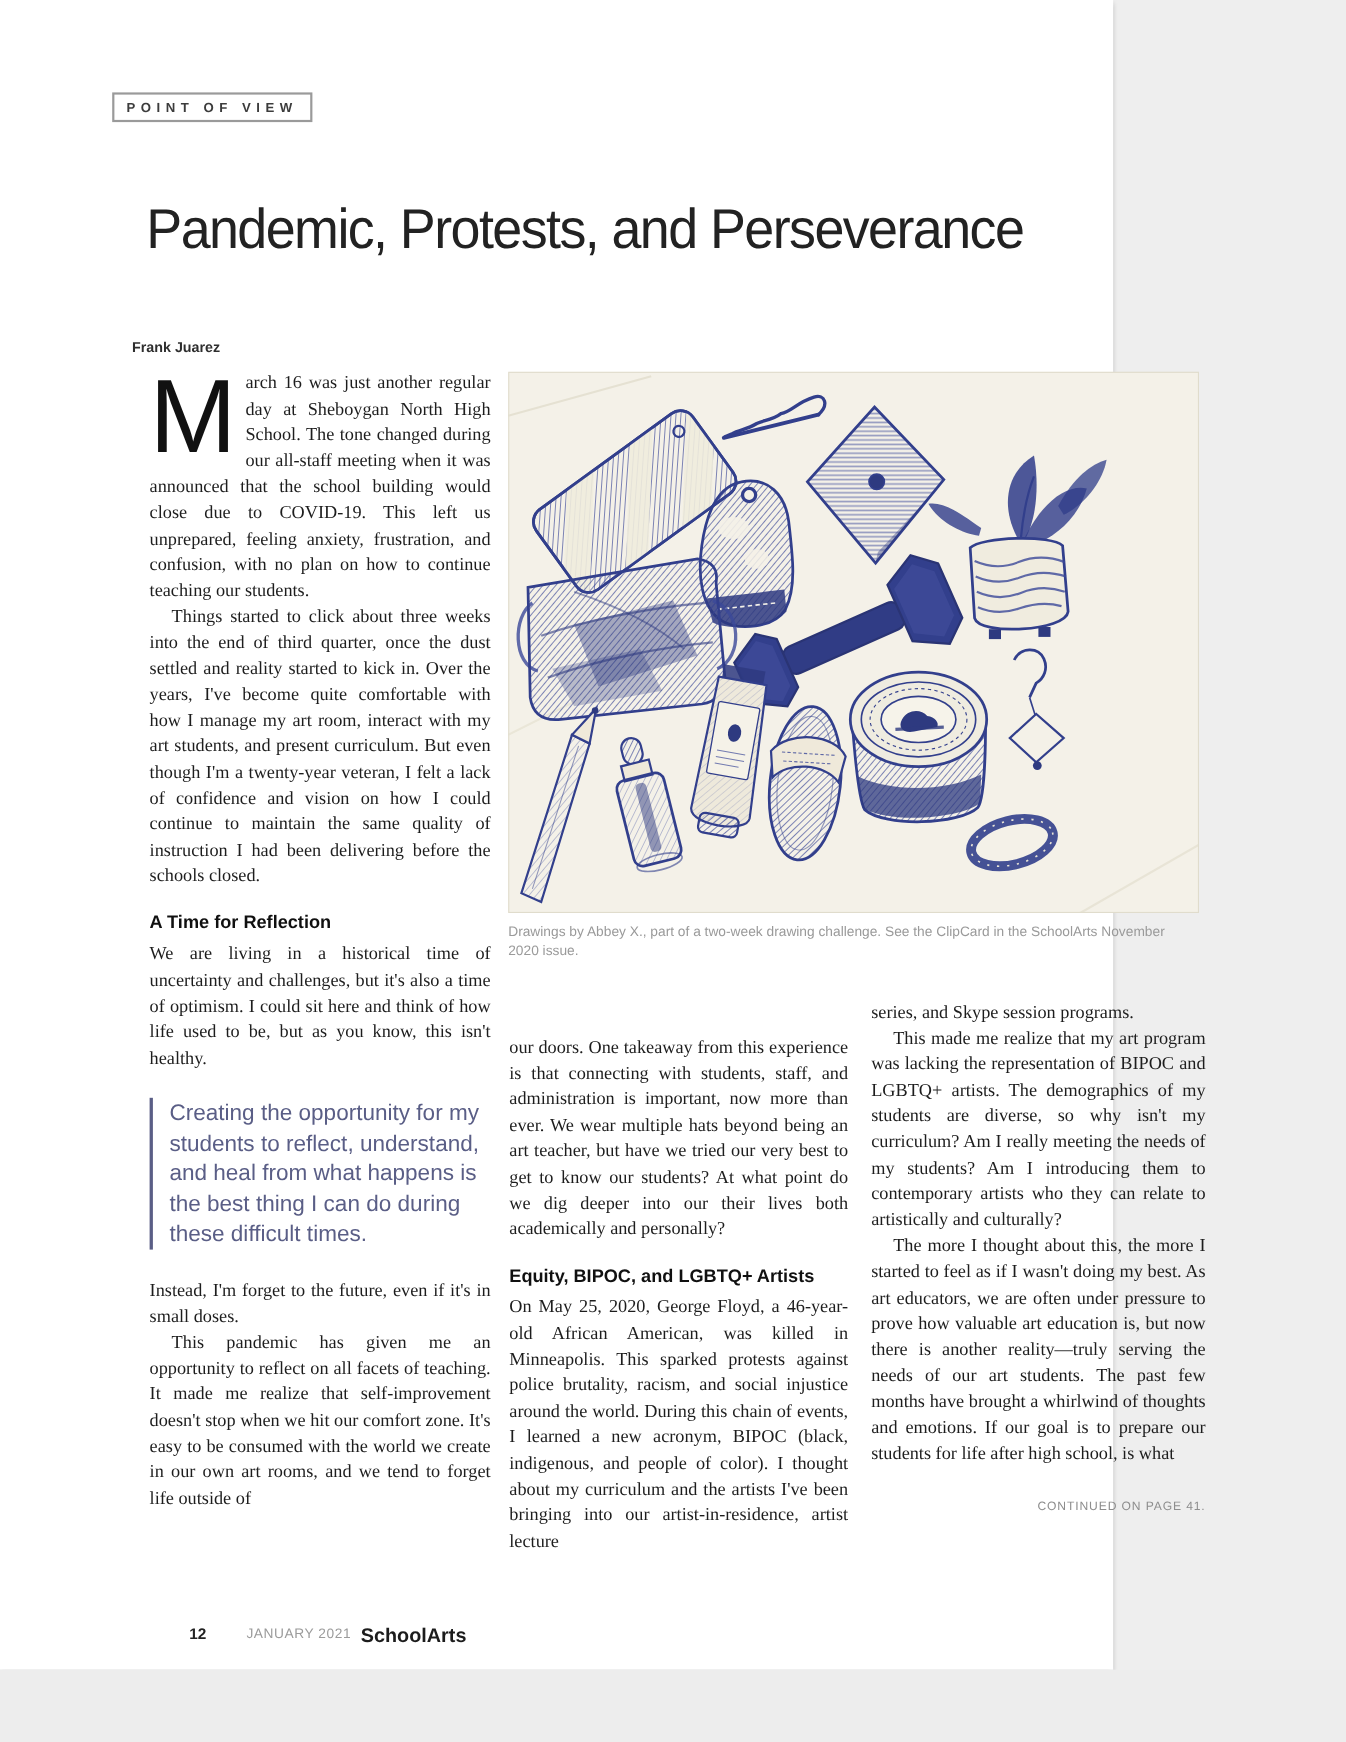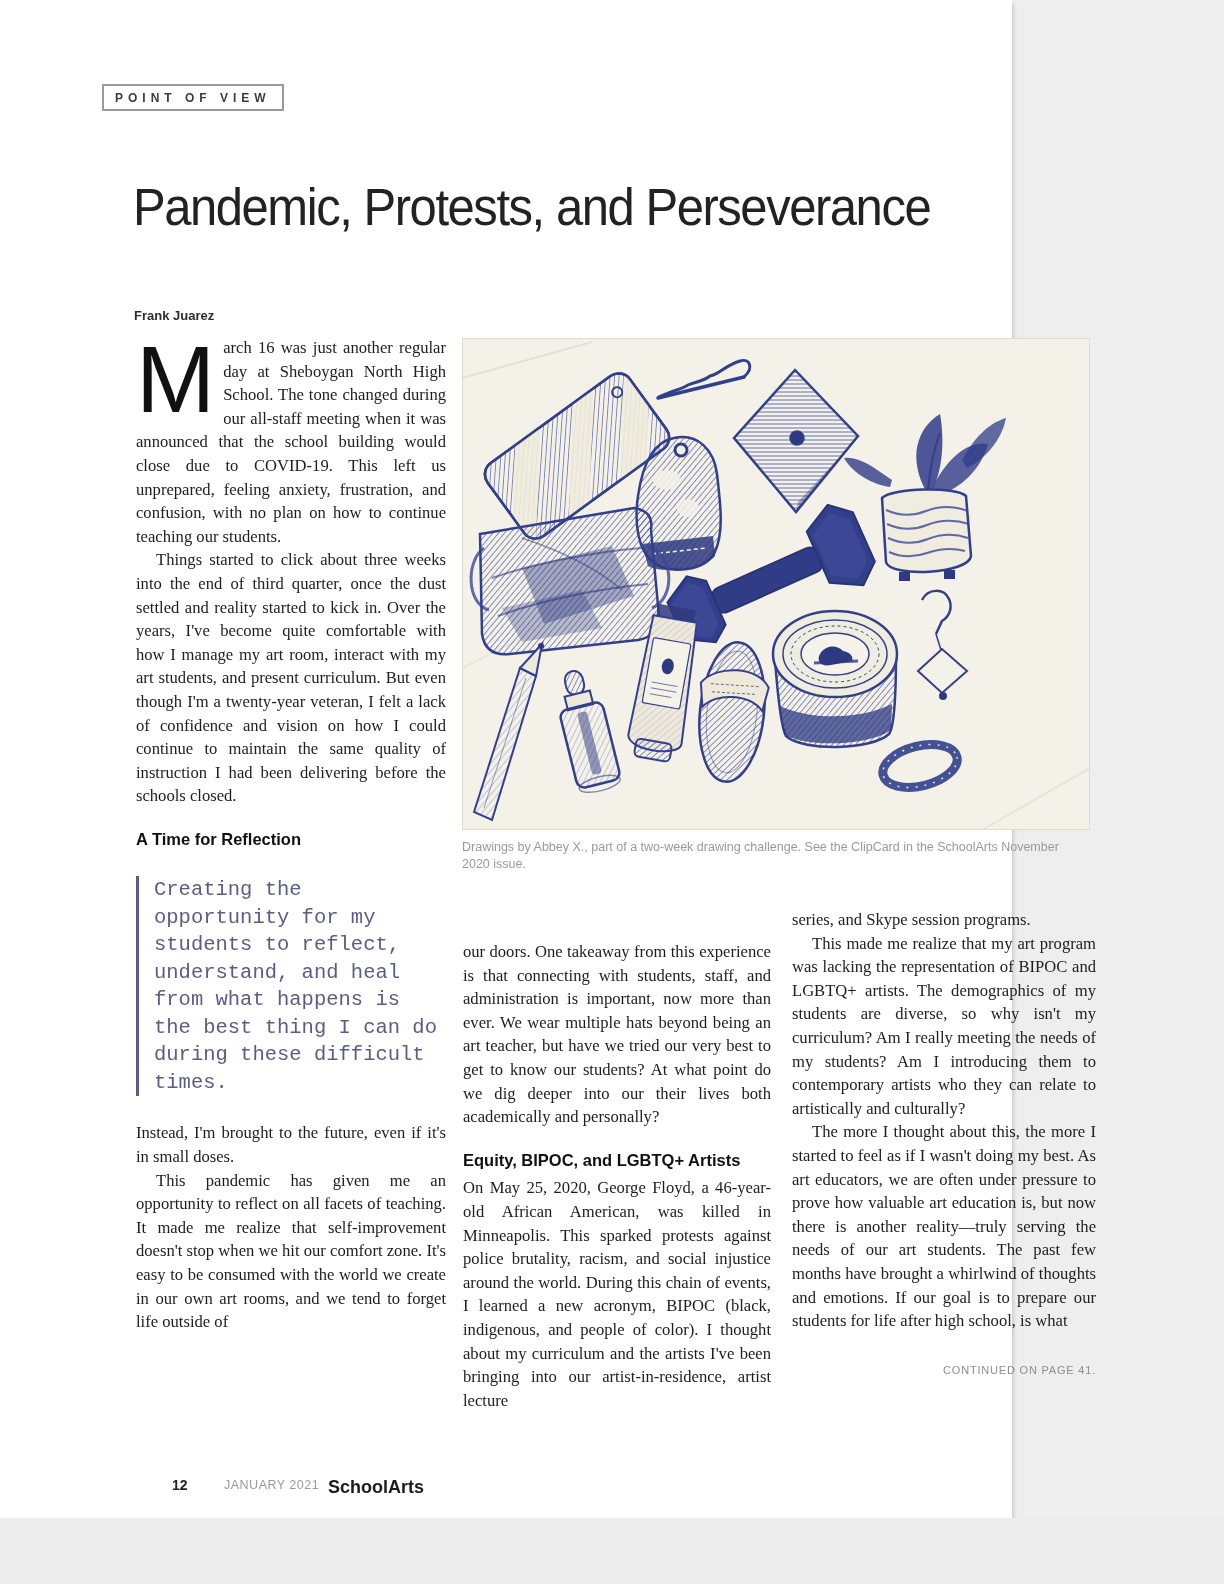--- a/index.html
+++ b/index.html
@@ -8,38 +8,38 @@
   .page { position:absolute; left:0; top:0; width:1012px; height:1518px; background:#ffffff;
           box-shadow:0 3px 5px rgba(0,0,0,.28); }
   .below-page { position:absolute; left:0; top:1518px; width:1224px; height:66px; background:#ededed; }
 
   .eyebrow { position:absolute; left:102px; top:84px; border:2px solid #9a9a9a; padding:5px 11px 4px 11px;
              font-size:12px; font-weight:bold; letter-spacing:5px; color:#3c3c3c; background:#fff; }
 
   .title { position:absolute; left:133px; top:178px; width:1000px; font-size:51px; font-weight:400;
            color:#222; letter-spacing:-1.5px; transform:scaleX(.96); transform-origin:left top; white-space:nowrap; }
 
-  .author { position:absolute; left:134px; top:308px; font-size:13px; font-weight:bold; color:#2e2e2e; }
+  .author { position:absolute; left:120px; top:308px; font-size:13px; font-weight:bold; color:#2e2e2e; }
 
   .col { position:absolute; font-family:"Liberation Serif", serif; font-size:16.6px; line-height:23.6px;
          color:#1d1d1d; text-align:justify; }
   .col p { margin:0; }
   .col p.indent { text-indent:20px; }
   .col h3 { font-family:"Liberation Sans", sans-serif; font-size:16.5px; font-weight:bold; color:#101010;
             margin:20px 0 4px 0; text-align:left; }
 
   .col1 { left:136px; top:336px; width:310px; }
   .col2 { left:463px; top:908px; width:308px;margin-top:32px; }
   .col3 { left:792px; top:908px; width:304px; }
 
   .dropcap { float:left; font-family:"Liberation Sans", sans-serif; font-size:95px; line-height:74px;
              padding:6px 8px 0 0; color:#111; }
 
   .pullquote { margin:25px 0 25px 0; padding-left:15px; border-left:3px solid #5a5e86;
-               font-family:Liberation Mono, monospace; font-size:20.5px; line-height:27.5px;
+               font-family:Liberation Sans, sans-serif; font-size:20.5px; line-height:27.5px;
                color:#5a5e86; text-align:left; }
 
   .figure { position:absolute; left:462px; top:338px; width:628px; }
   .figure svg { display:block; }
   .caption { margin-top:9px; font-size:12.5px; line-height:17px; color:#9a9a9a;
              width:624px; }
 
   .continued { margin-top:26px; font-family:"Liberation Sans", sans-serif; font-size:11px;
                letter-spacing:.8px; color:#8d8d8d; text-align:right; }
 
@@ -57,22 +57,23 @@
     <div class="eyebrow">POINT OF VIEW</div>
 
     <h1 class="title">Pandemic, Protests, and Perseverance</h1>
 
     <div class="author">Frank Juarez</div>
 
     <div class="col col1">
       <p><span class="dropcap">M</span><span>arch 16 was just another regular day at Sheboygan North High School. The tone changed during our all-staff meeting when it was announced that the school building would close due to COVID-19. This left us unprepared, feeling anxiety, frustration, and confusion, with no plan on how to continue teaching our students.</span></p>
       <p class="indent">Things started to click about three weeks into the end of third quarter, once the dust settled and reality started to kick in. Over the years, I've become quite comfortable with how I manage my art room, interact with my art students, and present curriculum. But even though I'm a twenty-year veteran, I felt a lack of confidence and vision on how I could continue to maintain the same quality of instruction I had been delivering before the schools closed.</p>
       <h3>A Time for Reflection</h3>
+      <p>We are living in a historical time of uncertainty and challenges, but it's also a time of optimism. I could sit here and think of how life used to be, but as you know, this isn't healthy.</p>
       <div class="pullquote">Creating the opportunity for my students to reflect, understand, and heal from what happens is the best thing I can do during these difficult times.</div>
-      <p>Instead, I'm brought to the future, even if it's in small doses.</p>
+      <p>Instead, I'm forget to the future, even if it's in small doses.</p>
       <p class="indent">This pandemic has given me an opportunity to reflect on all facets of teaching. It made me realize that self-improvement doesn't stop when we hit our comfort zone. It's easy to be consumed with the world we create in our own art rooms, and we tend to forget life outside of</p>
     </div>
 
     <div class="figure">
       <svg width="628" height="492" viewBox="0 0 628 492">
         <defs>
           <pattern id="hl" patternUnits="userSpaceOnUse" width="5" height="5" patternTransform="rotate(40)">
             <line x1="0" y1="0" x2="0" y2="5" stroke="#44519f" stroke-width="1.3" opacity="0.45"></line>
           </pattern>
           <pattern id="hm" patternUnits="userSpaceOnUse" width="4.5" height="4.5" patternTransform="rotate(40)">

